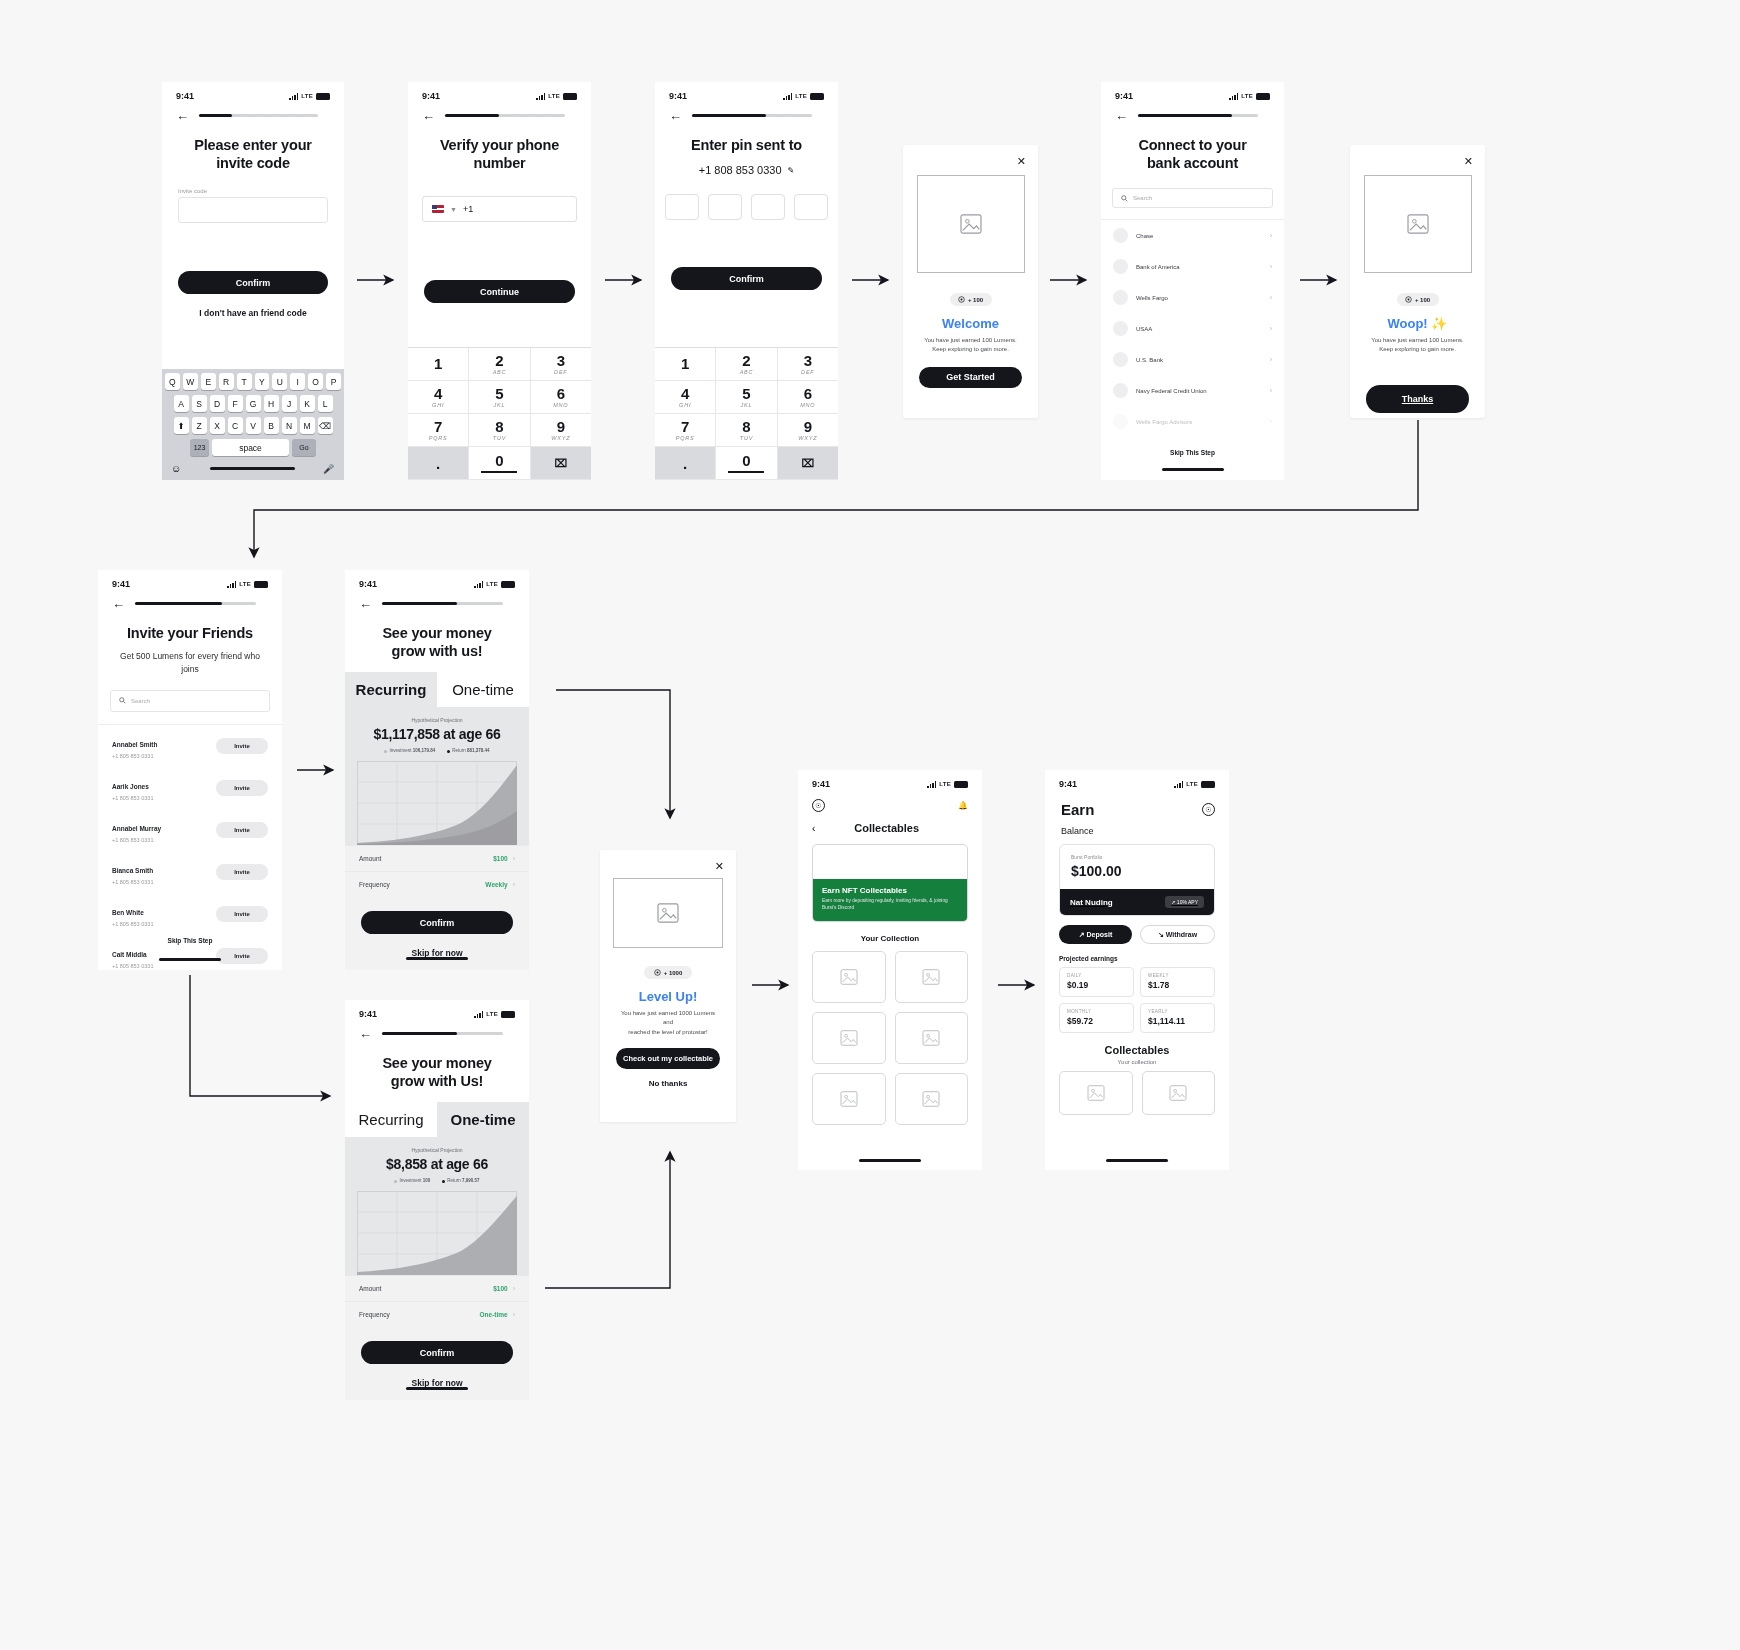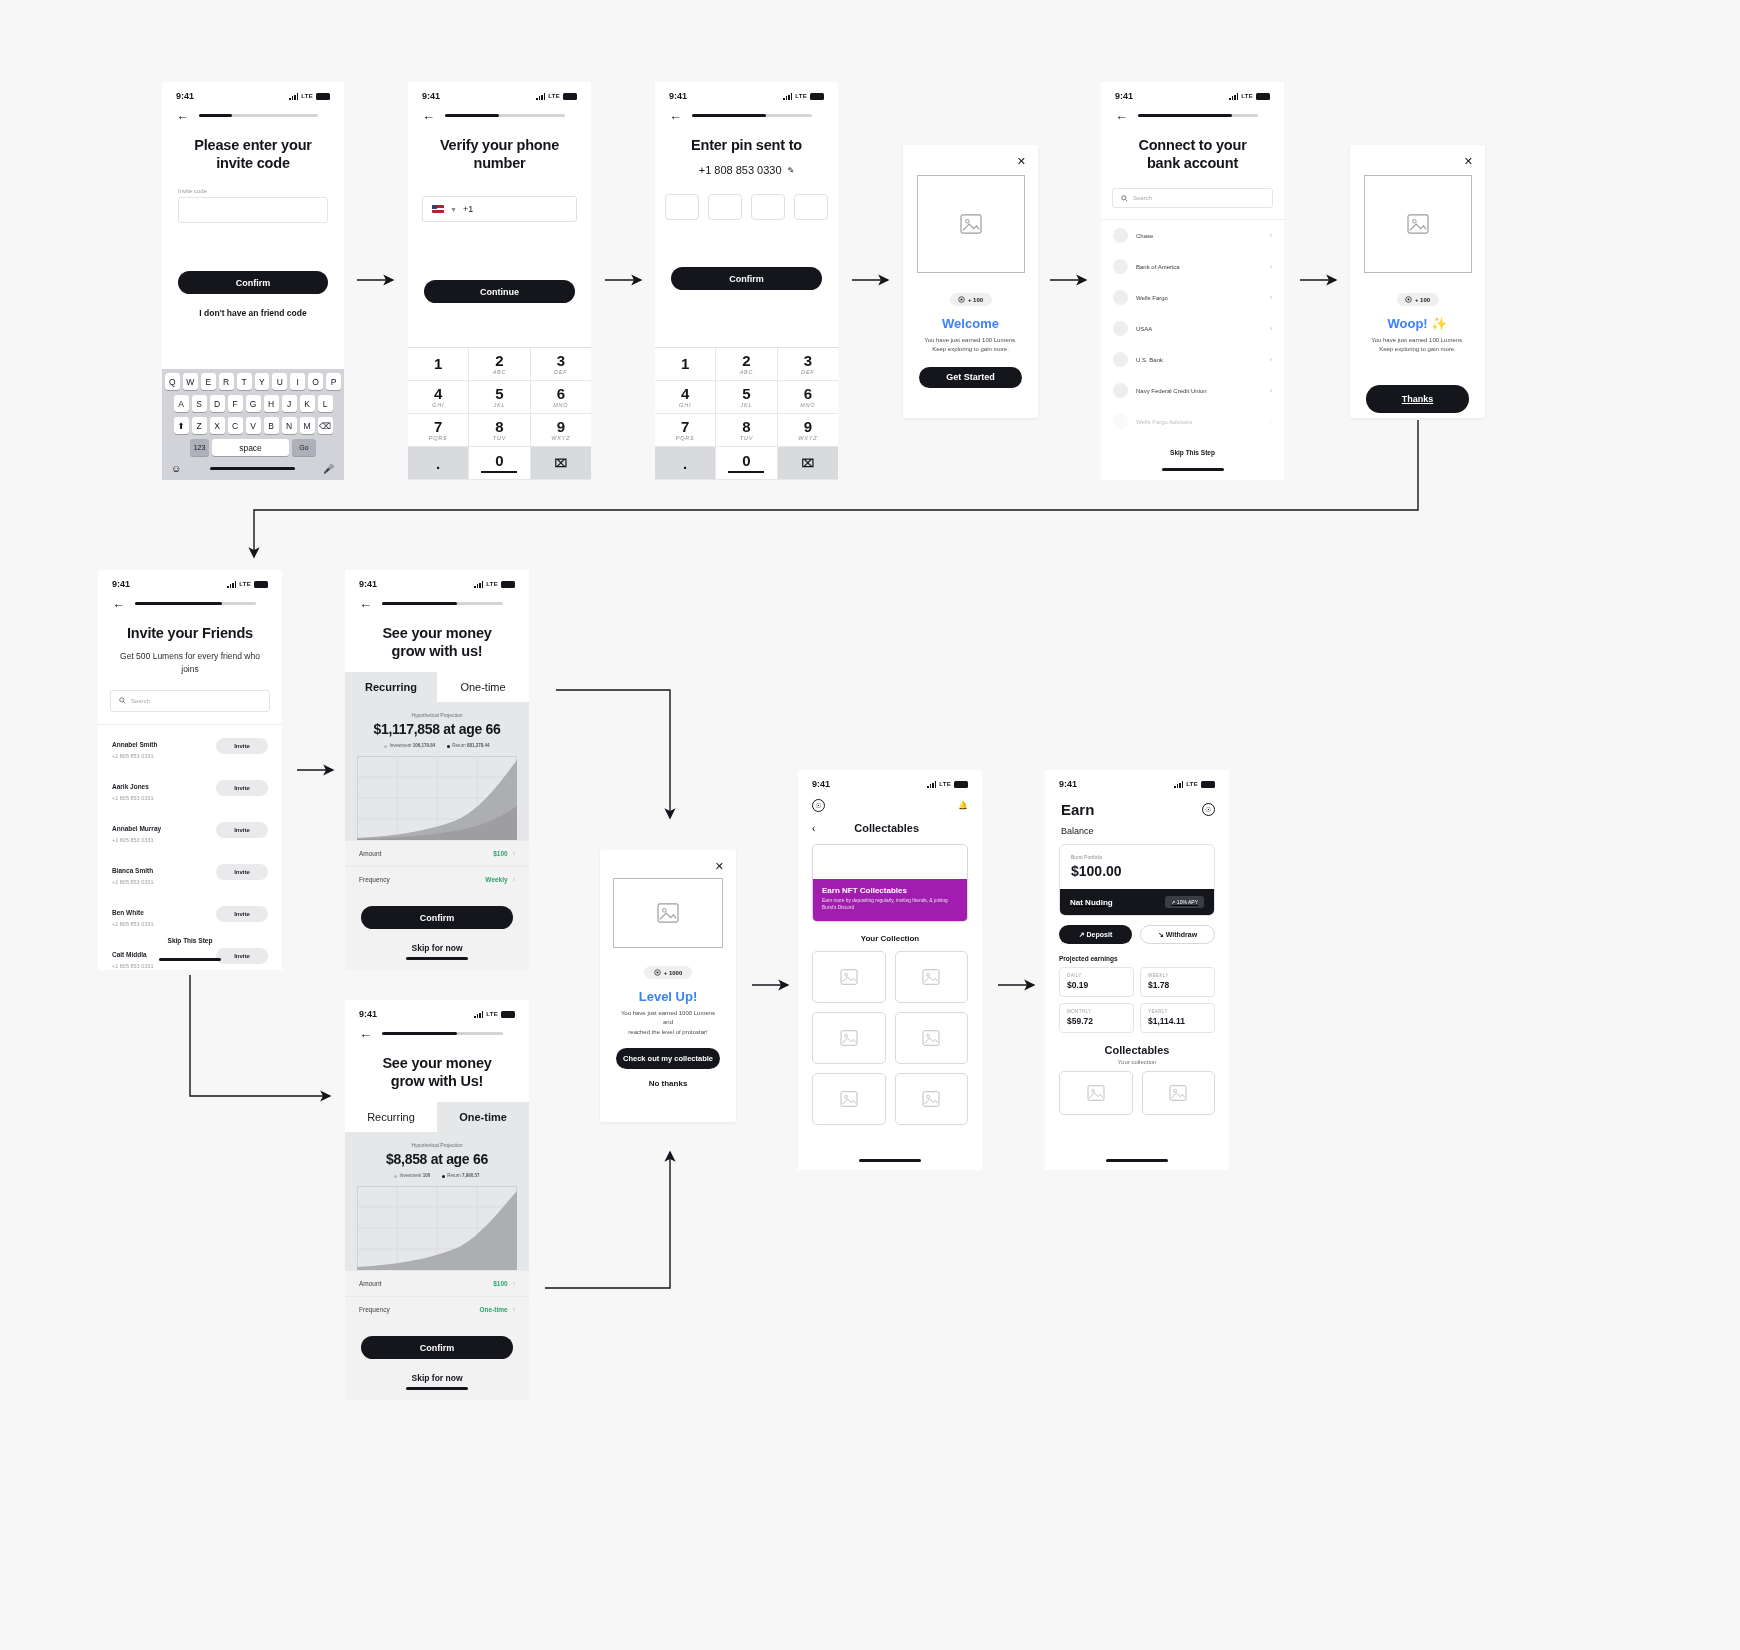--- a/index.html
+++ b/index.html
@@ -116,21 +116,21 @@
 
   
   .c-row { display: flex; align-items: center; padding: 8px 14px; }
   .c-info { flex: 1; }
   .c-name { font-size: 6.5px; font-weight: bold; color: #23252b; }
   .c-phone { font-size: 5.5px; color: #9a9ca1; margin-top: 2px; }
   .c-btn { width: 52px; height: 16px; background: #eaeaec; border-radius: 9px; display: flex; align-items: center; justify-content: center; font-size: 6px; font-weight: bold; color: #23252b; }
 
   
   .tabs { display: flex; }
-  .tab { flex: 1; text-align: center; font-size: 11px; padding: 9px 0; color: #14161c; }
+  .tab { flex: 1; text-align: center; font-size: 15px; padding: 9px 0; color: #14161c; }
   .tab.active { background: #e6e7e9; font-weight: bold; }
 
   .chart-wrap { background: #e6e7e9; padding: 10px 0 0 0; }
   .chart-kicker { text-align: center; font-size: 5px; color: #6e7076; }
   .chart-value { text-align: center; font-size: 14px; font-weight: bold; color: #14161c; margin-top: 3px; letter-spacing: -.3px; }
   .chart-legend { display: flex; justify-content: center; gap: 12px; margin-top: 6px; font-size: 4.5px; color: #56585e; }
   .chart-legend span b { font-weight: bold; }
   .dotk { display: inline-block; width: 3px; height: 3px; border-radius: 50%; background: #b7b9bd; margin-right: 2px; vertical-align: middle; }
   .dotk.dark { background: #14161c; }
 
@@ -139,21 +139,21 @@
   .row-line .val { color: #2fa36b; font-weight: bold; margin-right: 5px; }
   .row-line .ch { color: #b9babd; font-size: 7px; }
 
   
   .topbar2 { display: flex; align-items: center; justify-content: space-between; padding: 8px 14px 0 14px; }
   .avatar { width: 13px; height: 13px; border-radius: 50%; border: 1px solid #14161c; display: flex; align-items: center; justify-content: center; font-size: 7px; }
   .c-head { display: flex; align-items: center; padding: 10px 14px 0 14px; }
   .c-head .t { flex: 1; text-align: center; font-size: 11px; font-weight: bold; color: #14161c; }
   .promo { margin: 10px 14px 0 14px; border: 1px solid #d6d7da; border-radius: 5px; overflow: hidden; background: #fff; }
   .promo .top { height: 34px; }
-  .promo .bot { background: #a21caf; color: #fff; padding: 7px 9px 9px 9px; }
+  .promo .bot { background: #15803d; color: #fff; padding: 7px 9px 9px 9px; }
   .promo .bot .h { font-size: 8px; font-weight: bold; }
   .promo .bot .p { font-size: 4.8px; line-height: 1.45; margin-top: 3px; color: #e3e3e5; }
   .sect-title { text-align: center; font-size: 8px; font-weight: bold; color: #14161c; margin-top: 12px; }
   .grid2 { display: grid; grid-template-columns: 1fr 1fr; gap: 9px; padding: 8px 14px 0 14px; }
   .cell { height: 52px; border: 1px solid #d9dadd; border-radius: 5px; display: flex; align-items: center; justify-content: center; }
 
   
   .earn-h { font-size: 15px; font-weight: bold; color: #14161c; padding: 10px 16px 0 16px; }
   .earn-sub { font-size: 9px; color: #14161c; padding: 8px 16px 0 16px; }
   .bal-card { margin: 8px 14px 0 14px; border: 1px solid #e1e2e4; border-radius: 6px; overflow: hidden; }

